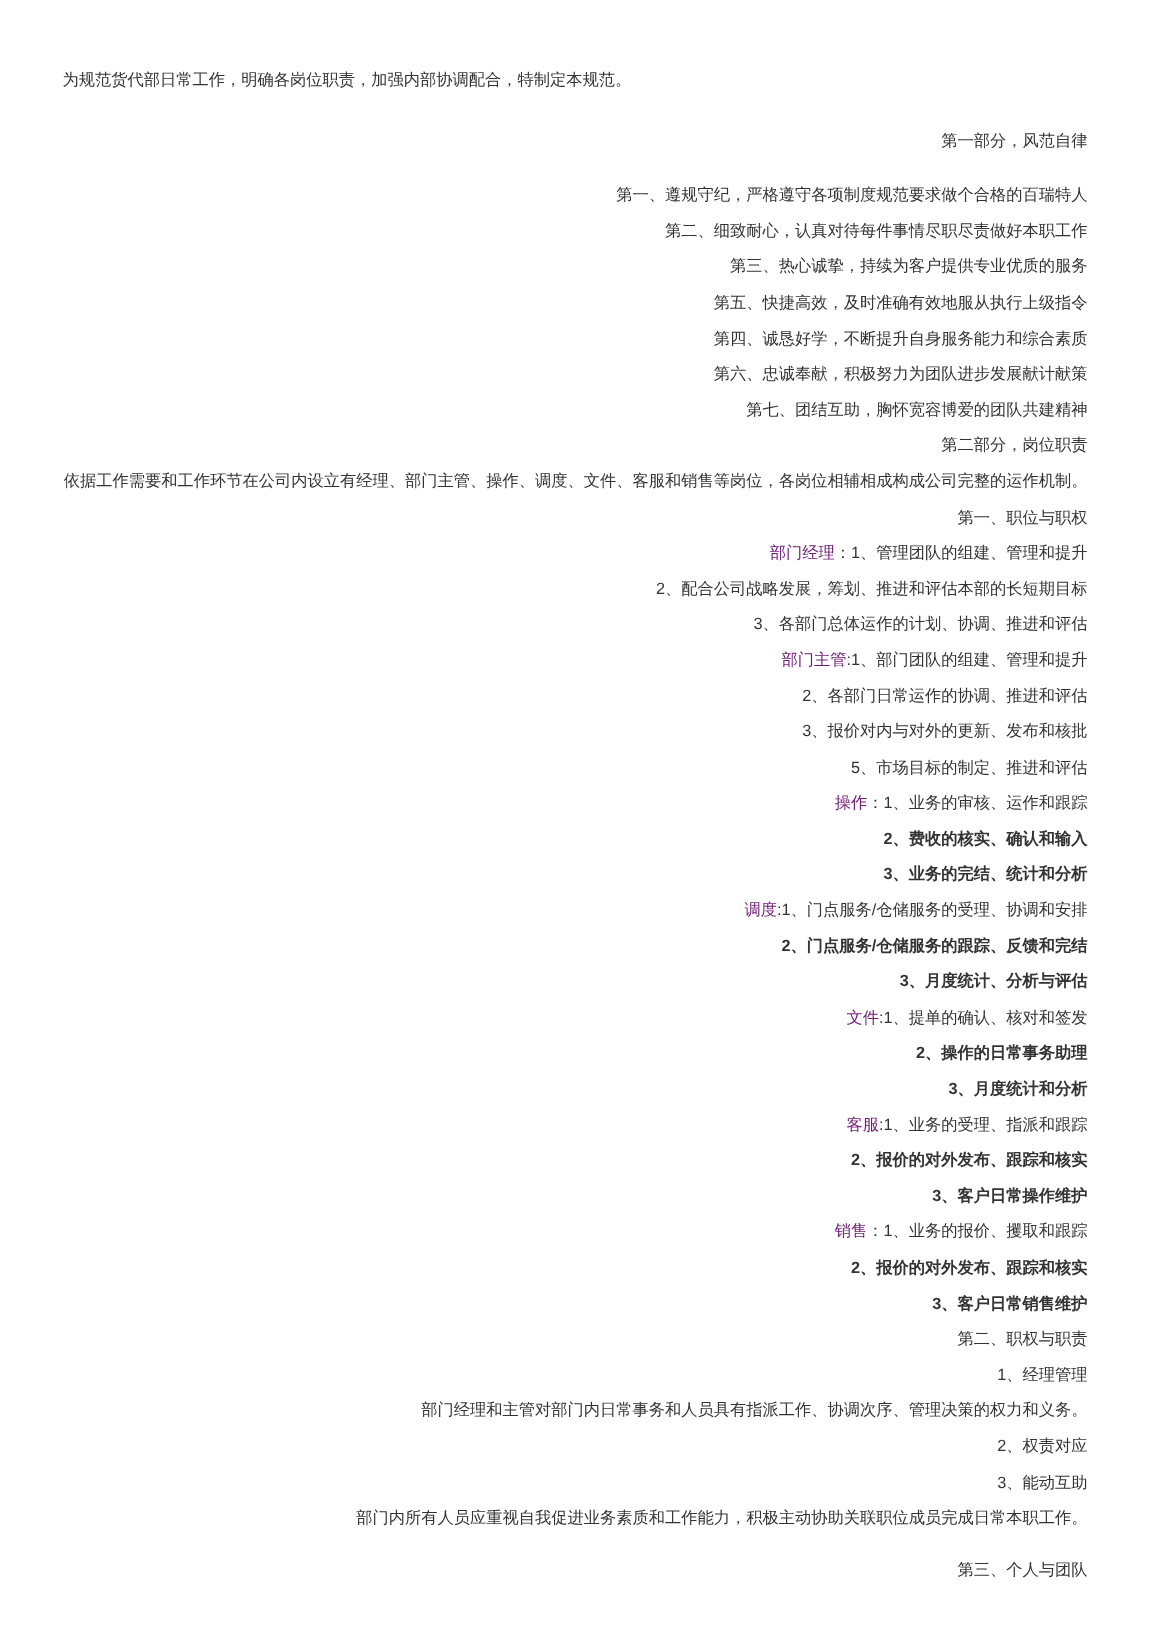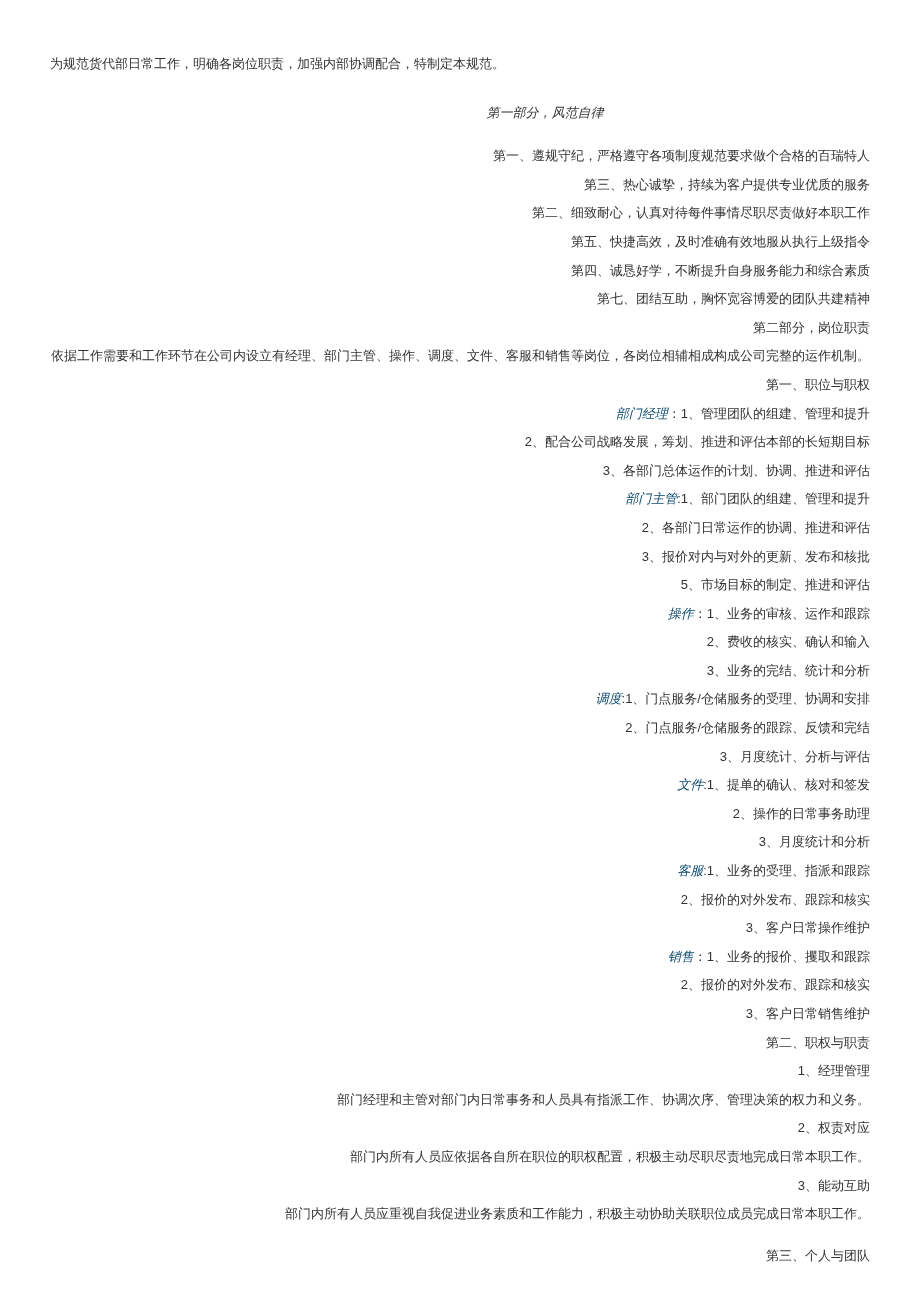--- a/index.html
+++ b/index.html
@@ -7,44 +7,44 @@
       font-family: "Microsoft YaHei", "SimSun", sans-serif;
       font-size: 13px;
       line-height: 2.2;
       color: #333;
       padding: 50px 50px 50px 50px;
       background: #fff;
       white-space: nowrap;
     }
     .intro { margin-bottom: 20px; }
     .part-title {
-      text-align: center;
+      text-align: right;
       margin-left: 170px;
       margin-bottom: 15px;
-      font-style: italic;
     }
     .line { display: block; text-align: right; }
     .indent-1 { padding-left: 80px; }
-    .indent-2 { padding-left: 55px; }
-    .role-label { color: #0c4a6e; font-style: italic; }
+    .indent-2 { padding-left: 55px; font-weight: bold; }
+    .role-label { color: #701a75; }
     .section-gap { height: 13px; }
   </style>
 </head>
 <body>
 
 <div class="intro">为规范货代部日常工作，明确各岗位职责，加强内部协调配合，特制定本规范。</div>
 
 <div class="part-title">第一部分，风范自律</div>
 
 <div id="part1-list">
     <div class="line">第一、遵规守纪，严格遵守各项制度规范要求做个合格的百瑞特人</div>
+    <div class="line">第二、细致耐心，认真对待每件事情尽职尽责做好本职工作</div>
     <div class="line">第三、热心诚挚，持续为客户提供专业优质的服务</div>
-    <div class="line">第二、细致耐心，认真对待每件事情尽职尽责做好本职工作</div>
     <div class="line">第五、快捷高效，及时准确有效地服从执行上级指令</div>
     <div class="line">第四、诚恳好学，不断提升自身服务能力和综合素质</div>
+    <div class="line">第六、忠诚奉献，积极努力为团队进步发展献计献策</div>
     <div class="line">第七、团结互助，胸怀宽容博爱的团队共建精神</div>
   </div>
 
 <div class="line">第二部分，岗位职责</div>
 <div class="line">依据工作需要和工作环节在公司内设立有经理、部门主管、操作、调度、文件、客服和销售等岗位，各岗位相辅相成构成公司完整的运作机制。</div>
 <div class="line">第一、职位与职权</div>
 
 <div id="roles-list">
     <div class="line"><span class="role-label">部门经理</span><span>：1、管理团队的组建、管理和提升</span></div>
     <div class="line indent-1">2、配合公司战略发展，筹划、推进和评估本部的长短期目标</div>
@@ -68,20 +68,19 @@
     <div class="line"><span class="role-label">销售</span><span>：1、业务的报价、攫取和跟踪</span></div>
     <div class="line indent-2">2、报价的对外发布、跟踪和核实</div>
     <div class="line indent-2">3、客户日常销售维护</div>
   </div>
 
 <div class="line">第二、职权与职责</div>
 <div id="sec2-list">
     <div class="line">1、经理管理</div>
     <div class="line indent-1">部门经理和主管对部门内日常事务和人员具有指派工作、协调次序、管理决策的权力和义务。</div>
     <div class="line">2、权责对应</div>
-    <div class="line indent-1">部门内所有人员应依据各自所在职位的职权配置，积极主动尽职尽责地完成日常本职工作。</div>
     <div class="line">3、能动互助</div>
     <div class="line">部门内所有人员应重视自我促进业务素质和工作能力，积极主动协助关联职位成员完成日常本职工作。</div>
   </div>
 
 <div class="section-gap"></div>
 
 <div class="line">第三、个人与团队</div>
 
 </body></html>

